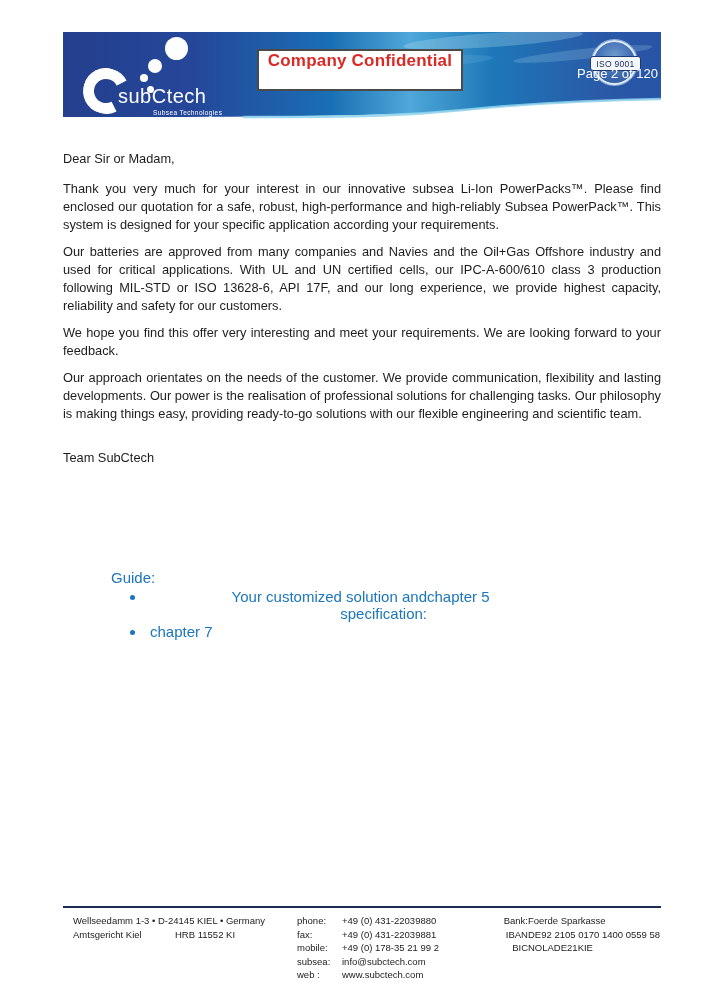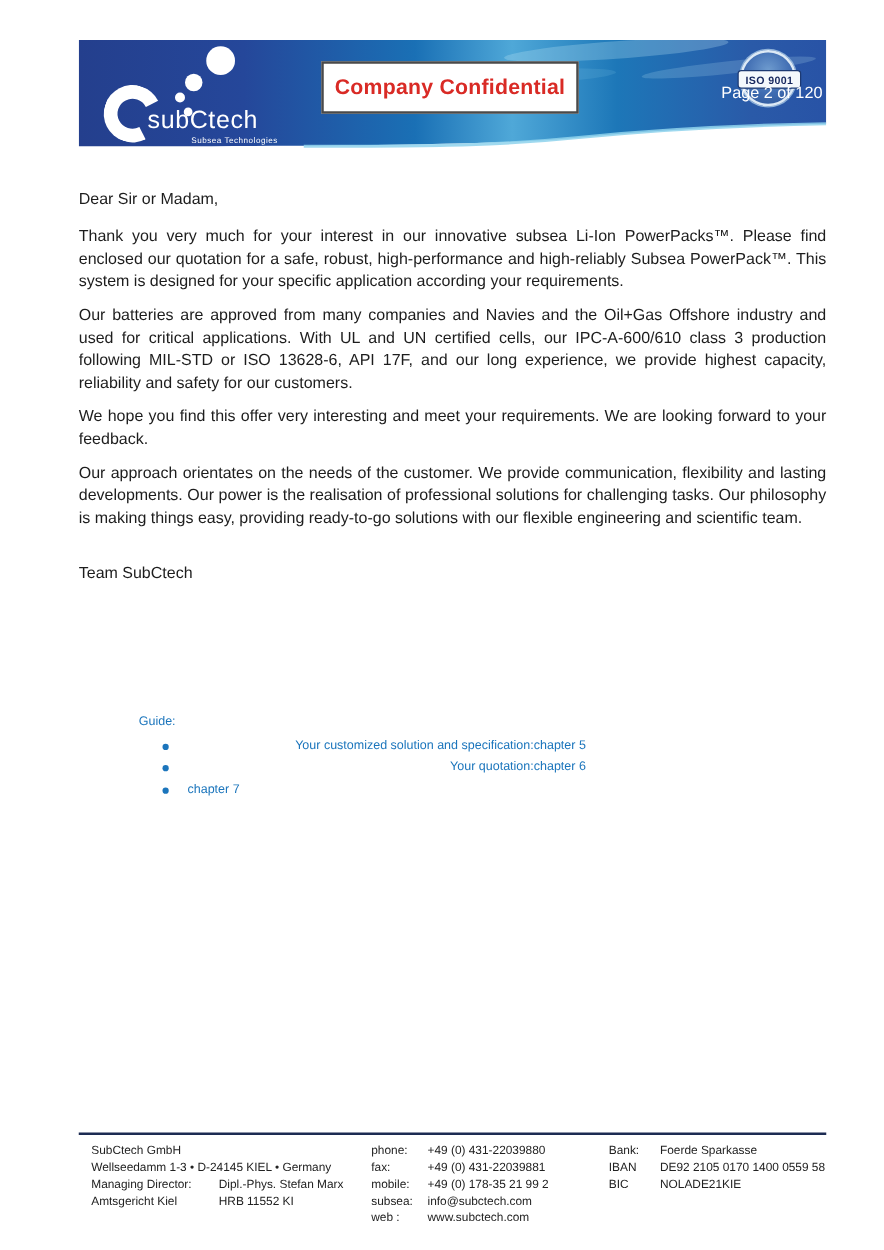--- a/index.html
+++ b/index.html
@@ -20,58 +20,58 @@
   .logo-c{
     position:absolute;left:20px;top:36px;width:24px;height:24px;
     border:11px solid #ffffff;border-right-color:transparent;border-radius:50%;
     transform:rotate(18deg);
   }
   .brand{position:absolute;left:55px;top:53px;font-size:20px;letter-spacing:0.5px;color:#fff;}
   .tagline{position:absolute;left:90px;top:77px;font-size:6.5px;letter-spacing:0.4px;color:#fff;}
   .conf-box{
     position:absolute;left:194px;top:17px;width:202px;height:38px;
     background:#ffffff;border:2px solid #4a4a4a;
-    display:flex;align-items:center;justify-content:center;
+    display:flex;align-items:flex-start;justify-content:center;
   }
   .conf-box span{color:#d92a25;font-size:17px;font-weight:700;letter-spacing:0.2px;}
   .iso-badge{
     position:absolute;left:529px;top:8px;width:41px;height:41px;border-radius:50%;
     background:radial-gradient(circle at 50% 35%, #6f9ccf 0%, #3f6cb2 55%, #2d5596 100%);
     border:2px solid #dce9f5;box-shadow:0 0 0 1px #8fb2d9;
   }
   .iso-band{
     position:absolute;left:-4px;top:14px;width:49px;height:13px;background:#f4f8fc;
     border:1px solid #1d3a73;border-radius:3px;
     display:flex;align-items:center;justify-content:center;
   }
-  .iso-band span{color:#16275e;font-size:8.5px;font-weight:700;letter-spacing:0.3px;}
+  .iso-band span{color:#16275e;font-size:8.5px;font-weight:400;letter-spacing:0.3px;}
   .page-num{position:absolute;right:3px;top:34px;color:#ffffff;font-size:13px;}
 
   
   .letter{position:absolute;left:63px;top:150px;width:598px;color:#1d1d1d;font-size:12.8px;line-height:18px;}
   .letter p{margin:0 0 9px 0;text-align:justify;}
   .letter p.salutation{margin-bottom:12px;text-align:left;}
   .letter p.signoff{margin-top:26px;text-align:left;}
 
   
-  .guide{position:absolute;left:111px;top:569px;width:450px;color:#1b75bc;font-size:10px;line-height:17.5px;}
+  .guide{position:absolute;left:111px;top:569px;width:450px;color:#1b75bc;font-size:15px;line-height:17.5px;}
   .g-title{margin-bottom:1px;}
   .g-row{display:flex;align-items:flex-start;text-align:right;}
   .g-bullet{width:20px;margin-left:19px;display:flex;align-items:center;}
   .g-dot{width:5px;height:5px;border-radius:50%;background:#1b75bc;margin-top:7px;}
   .g-label{width:277px;}
   .g-chapter{}
 
   
   .footer{position:absolute;left:63px;top:906px;width:598px;}
   .f-rule{height:2px;background:#1c2b52;margin-bottom:6px;}
   .f-cols{display:flex;font-size:9.5px;line-height:13.6px;color:#222222;}
   .f-col1{width:234px;padding-left:10px;box-sizing:border-box;}
   .f-col2{width:190px;}
-  .f-col3{width:174px;}
+  .f-col3{width:174px;text-align:right;}
   .f-row{display:flex;}
   .f-col1 .f-lab{width:102px;}
   .f-col2 .f-lab{width:45px;}
   .f-col3 .f-lab{width:41px;}
   .f-notice{color:#1f6eb5;width:172px;}
 </style>
 </head>
 <body>
 
 <div class="page">
@@ -134,41 +134,29 @@
       <span class="g-bullet">
           <span class="g-dot"></span>
         </span>
       <span class="g-label">Your customized solution and specification:</span>
       <span class="g-chapter">chapter 5</span>
     </div>
     <div class="g-row">
       <span class="g-bullet">
           <span class="g-dot"></span>
         </span>
-      <span class="g-label">Your quotation:</span>
-      <span class="g-chapter">chapter 6</span>
-    </div>
-    <div class="g-row">
-      <span class="g-bullet">
-          <span class="g-dot"></span>
-        </span>
       <span class="g-chapter">chapter 7</span>
     </div>
   </div>
 
   <div class="footer">
     <div class="f-rule"></div>
     <div class="f-cols">
       <div class="f-col1">
-        <div>SubCtech GmbH</div>
         <div>Wellseedamm 1-3 • D-24145 KIEL • Germany</div>
-        <div class="f-row">
-          <span class="f-lab">Managing Director:</span>
-          <span>Dipl.-Phys. Stefan Marx</span>
-        </div>
         <div class="f-row">
           <span class="f-lab">Amtsgericht Kiel</span>
           <span>HRB 11552 KI</span>
         </div>
       </div>
       <div class="f-col2">
         <div class="f-row">
           <span class="f-lab">phone:</span>
           <span>+49 (0) 431-22039880</span>
         </div>

